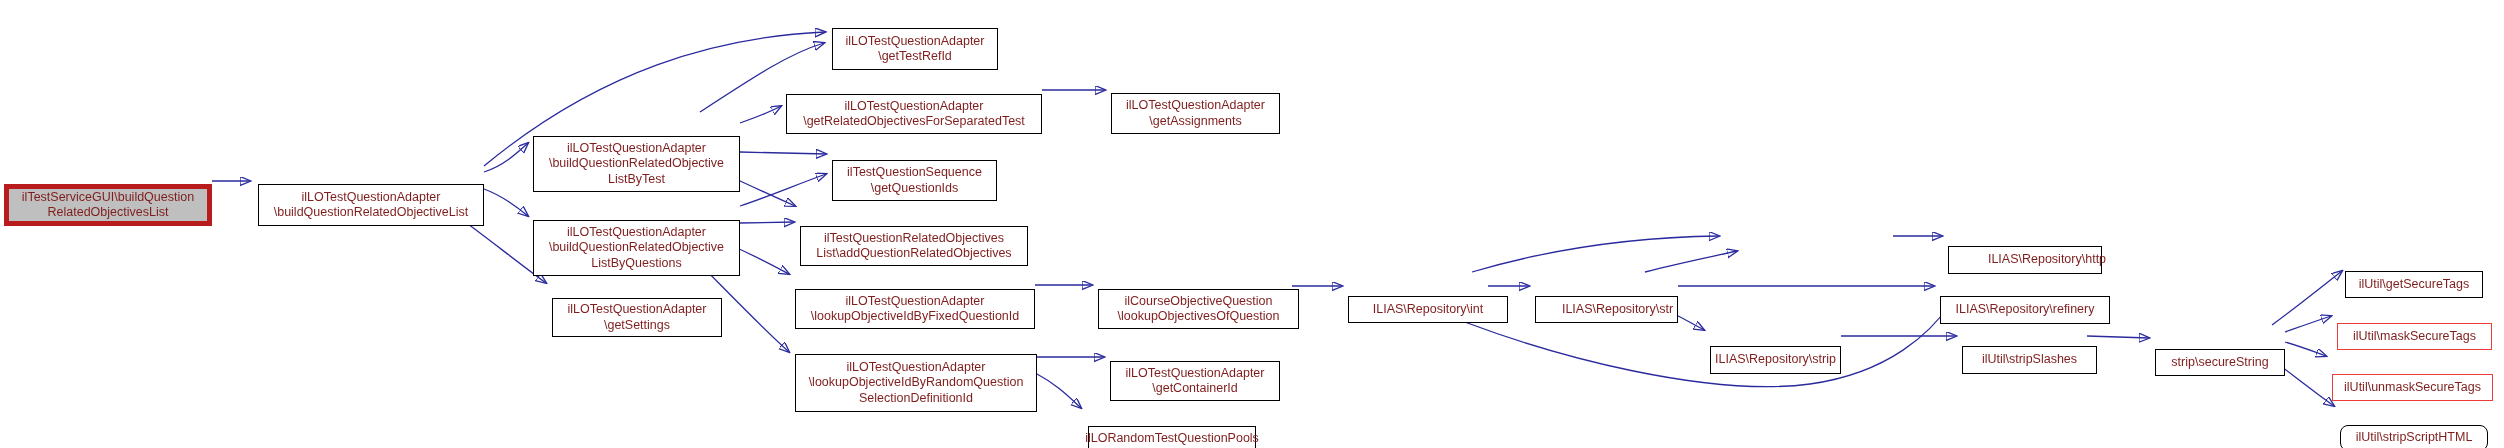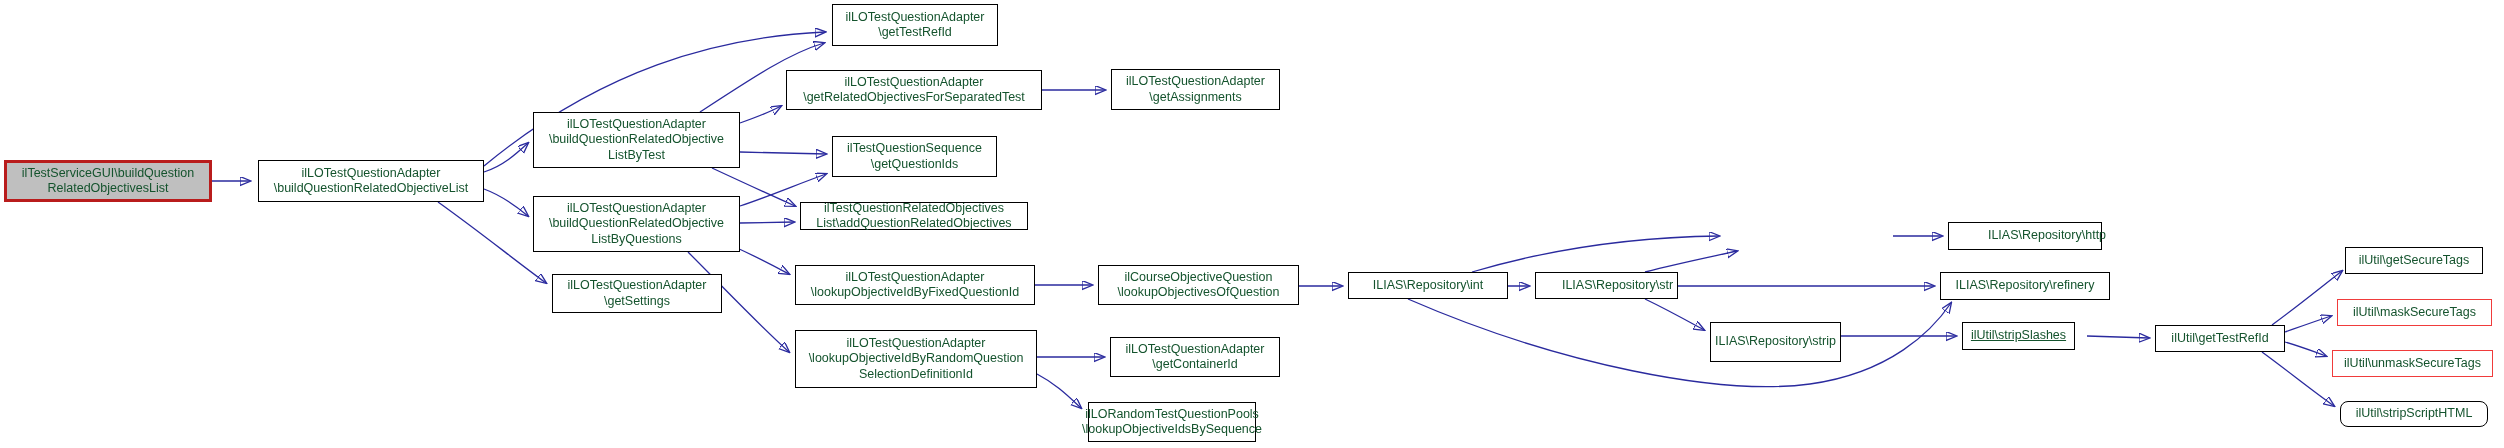--- a/index.html
+++ b/index.html
@@ -15,27 +15,28 @@
   .edges path { fill: none; stroke: #2a2a9e; stroke-width: 1.3px; }
   .node {
     position: absolute;
     box-sizing: border-box;
     display: flex;
     align-items: center;
     justify-content: center;
     text-align: center;
     background: #ffffff;
     border: 1px solid #000000;
-    color: #14532d;
+    color: #7f1d1d;
     font-size: 12.5px;
     line-height: 15.5px;
     white-space: pre-line;
     cursor: pointer;
+    margin-top: 24px;
   }
-  .node.root { background: #bfbfbf; border: 3px solid #b91c1c; cursor: default; }
+  .node.root { background: #bfbfbf; border: 5px solid #b91c1c; cursor: default; }
   .node.red  { border: 1.5px solid #f03b3b; }
   .node.bold { border-width: 1.5px; }
 </style>
 </head>
 <body>
 
 <div class="canvas">
 
   <svg class="edges" width="2504" height="448" viewBox="0 0 2504 448" xmlns="http://www.w3.org/2000/svg">
     <defs>
@@ -95,21 +96,21 @@
   <div class="node" style="left:1111px;top:69px;width:169px;height:41px;">ilLOTestQuestionAdapter
 \getAssignments</div>
 
   <div class="node" style="left:832px;top:136px;width:165px;height:41px;">ilTestQuestionSequence
 \getQuestionIds</div>
 
   <div class="node" style="left:533px;top:196px;width:207px;height:56px;">ilLOTestQuestionAdapter
 \buildQuestionRelatedObjective
 ListByQuestions</div>
 
-  <div class="node bold" style="left:800px;top:202px;width:228px;height:28px;">ilTestQuestionRelatedObjectives
+  <div class="node bold" style="left:800px;top:202px;width:228px;height:40px;">ilTestQuestionRelatedObjectives
 List\addQuestionRelatedObjectives</div>
 
   <div class="node bold" style="left:552px;top:274px;width:170px;height:39px;">ilLOTestQuestionAdapter
 \getSettings</div>
 
   <div class="node" style="left:795px;top:265px;width:240px;height:40px;">ilLOTestQuestionAdapter
 \lookupObjectiveIdByFixedQuestionId</div>
 
   <div class="node" style="left:1098px;top:265px;width:201px;height:40px;">ilCourseObjectiveQuestion
 \lookupObjectivesOfQuestion</div>
@@ -126,25 +127,25 @@
 
   <div class="node" style="left:1348px;top:272px;width:160px;height:27px;">ILIAS\Repository\int</div>
 
   <div class="node" style="left:1535px;top:272px;width:143px;height:27px;padding-left:22px;">ILIAS\Repository\str</div>
 
 
   <div class="node" style="left:1948px;top:222px;width:154px;height:28px;padding-left:44px;">ILIAS\Repository\http</div>
 
   <div class="node" style="left:1940px;top:272px;width:170px;height:28px;">ILIAS\Repository\refinery</div>
 
-  <div class="node" style="left:1710px;top:322px;width:131px;height:40px;">ILIAS\Repository\strip</div>
+  <div class="node" style="left:1710px;top:322px;width:131px;height:28px;">ILIAS\Repository\strip</div>
 
-  <div class="node" style="left:1962px;top:322px;width:113px;height:28px;text-decoration:underline;">ilUtil\stripSlashes</div>
+  <div class="node" style="left:1962px;top:322px;width:135px;height:28px;">ilUtil\stripSlashes</div>
 
-  <div class="node" style="left:2155px;top:325px;width:130px;height:27px;">ilUtil\getTestRefId</div>
+  <div class="node" style="left:2155px;top:325px;width:130px;height:27px;">strip\secureString</div>
 
   <div class="node" style="left:2345px;top:247px;width:138px;height:27px;">ilUtil\getSecureTags</div>
 
   <div class="node red" style="left:2337px;top:299px;width:155px;height:27px;">ilUtil\maskSecureTags</div>
 
   <div class="node red" style="left:2332px;top:350px;width:161px;height:27px;">ilUtil\unmaskSecureTags</div>
 
   <div class="node bold" style="left:2340px;top:401px;width:148px;height:26px;border-radius:8px;">ilUtil\stripScriptHTML</div>
 
 </div>

